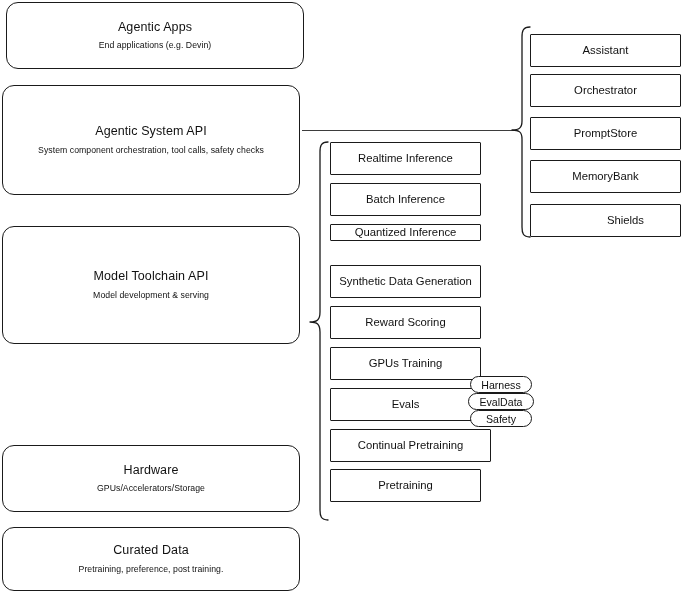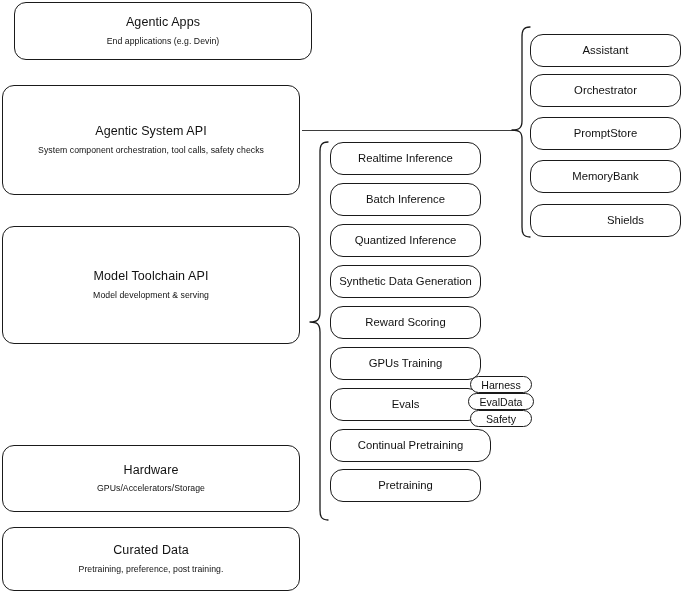--- a/index.html
+++ b/index.html
@@ -44,21 +44,21 @@
   }
   .layer .layer-sub {
     font-size: 8.7px;
     color: #111111;
     margin-top: 5px;
     letter-spacing: 0.05px;
   }
 
   
   .chip {
-    border-radius: 13px;
+    border-radius: 1px;
     font-size: 11.3px;
     color: #111111;
   }
 
   
   .pill {
     position: absolute;
     box-sizing: border-box;
     border: 1.3px solid #1a1a1a;
     border-radius: 11px;
@@ -91,21 +91,21 @@
     stroke-width: 1.3;
     stroke-linecap: round;
     stroke-linejoin: round;
   }
 </style>
 </head>
 <body>
 
 <div id="canvas">
 
-  <div class="box layer" style="left:14px; top:2px; width:298px; height:58px;">
+  <div class="box layer" style="left:6px; top:2px; width:298px; height:67px;">
     <div class="layer-title">Agentic Apps</div>
     <div class="layer-sub">End applications (e.g. Devin)</div>
   </div>
 
   <div class="box layer" style="left:2px; top:85px; width:298px; height:110px;justify-content:center;">
     <div class="layer-title">Agentic System API</div>
     <div class="layer-sub">System component orchestration, tool calls, safety checks</div>
   </div>
 
   <div class="box layer" style="left:2px; top:226px; width:298px; height:118px;">
@@ -149,21 +149,21 @@
                C 13 208, 14 212, 21 212"></path>
     </svg>
   </div>
 
   <div class="box chip" style="left:330px; top:142px; width:151px; height:33px;">
     <span>Realtime Inference</span>
   </div>
   <div class="box chip" style="left:330px; top:183px; width:151px; height:33px;">
     <span>Batch Inference</span>
   </div>
-  <div class="box chip" style="left:330px; top:224px; width:151px; height:33px;">
+  <div class="box chip" style="left:330px; top:224px; width:151px; height:17px;">
     <span>Quantized Inference</span>
   </div>
   <div class="box chip" style="left:330px; top:265px; width:151px; height:33px;">
     <span>Synthetic Data Generation</span>
   </div>
   <div class="box chip" style="left:330px; top:306px; width:151px; height:33px;">
     <span>Reward Scoring</span>
   </div>
   <div class="box chip" style="left:330px; top:347px; width:151px; height:33px;">
     <span>GPUs Training</span>

